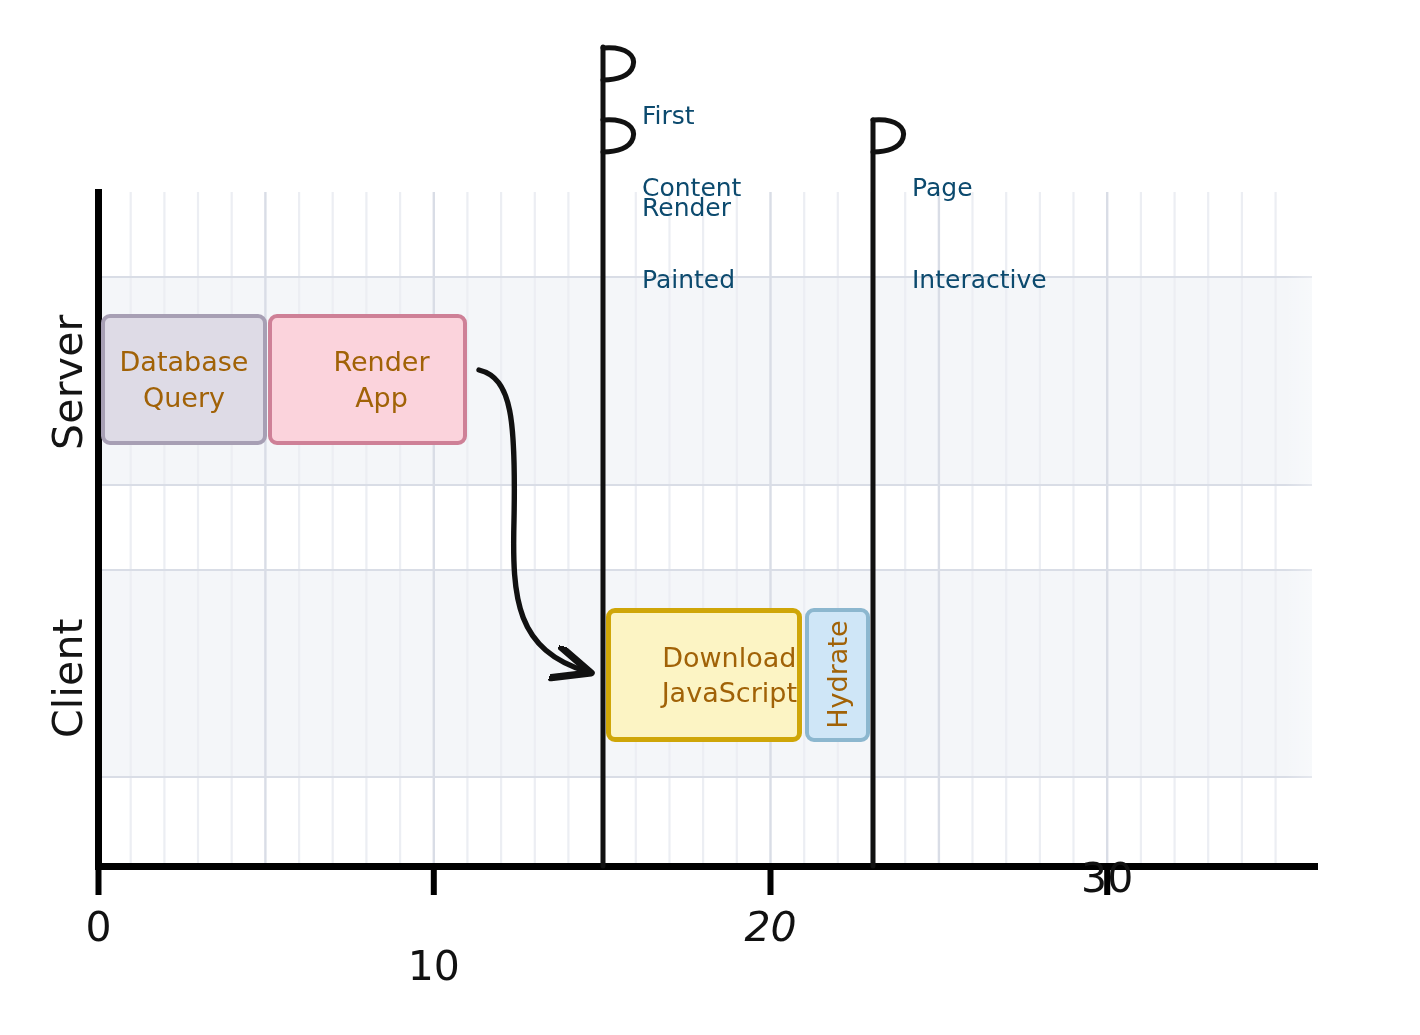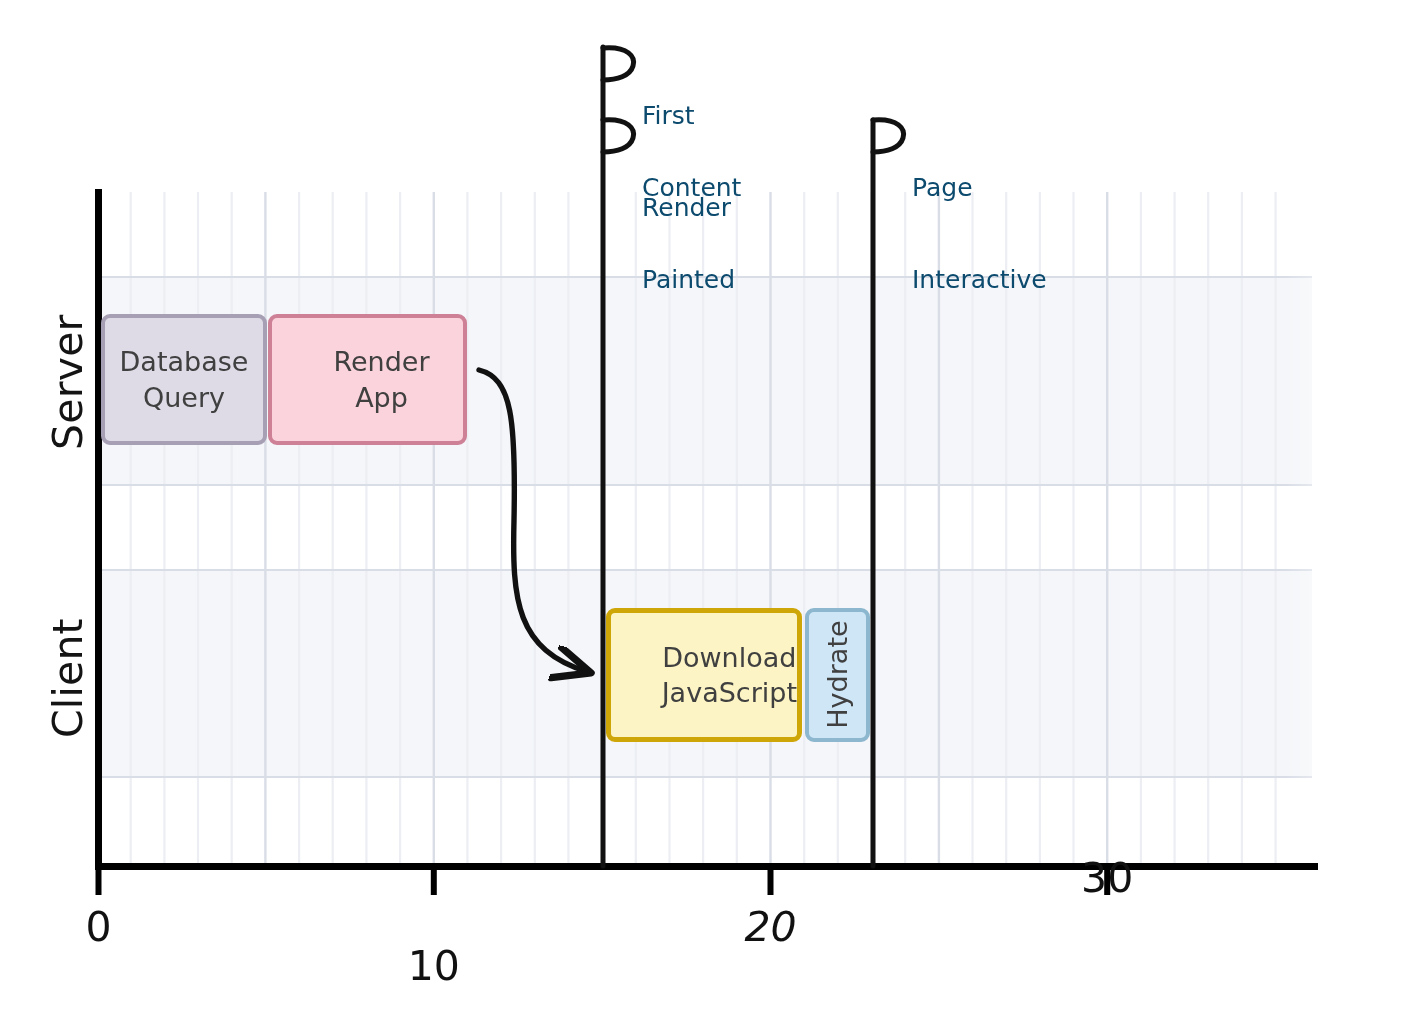--- a/index.html
+++ b/index.html
@@ -10,21 +10,21 @@
 
   .lane-label{position:absolute;font-size:41px;color:#141414;
       letter-spacing:0.2px;white-space:nowrap;
       transform-origin:0 0;transform:rotate(-90deg);}
 
   .tick-label{position:absolute;font-size:41px;color:#111111;
       text-align:center;white-space:nowrap;}
 
   .task{position:absolute;box-sizing:border-box;border-radius:9px;
       display:flex;align-items:center;justify-content:center;
-      text-align:center;font-size:27px;line-height:1.3;color:#404040;}
+      text-align:center;font-size:27px;line-height:1.3;color:#a16207;}
   .task.vert span{transform:rotate(-90deg);white-space:nowrap;display:block;}
 
   .milestone-label{position:absolute;font-size:25px;line-height:1.22;
       color:#0c4a6e;white-space:pre;}
 </style>
 </head>
 <body>
 
 <div id="stage">
 

